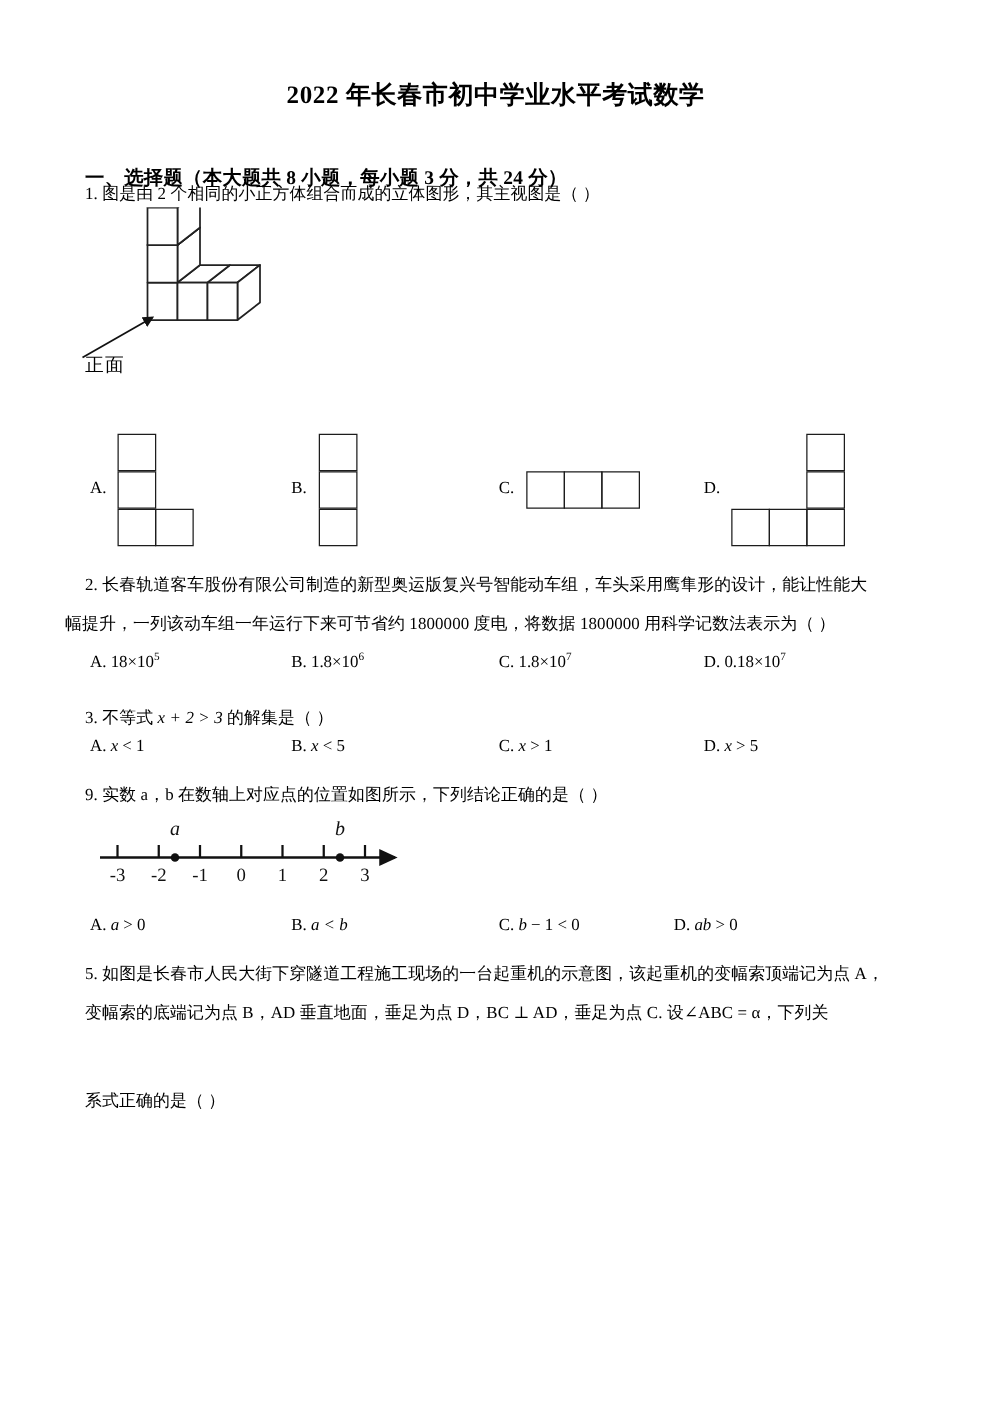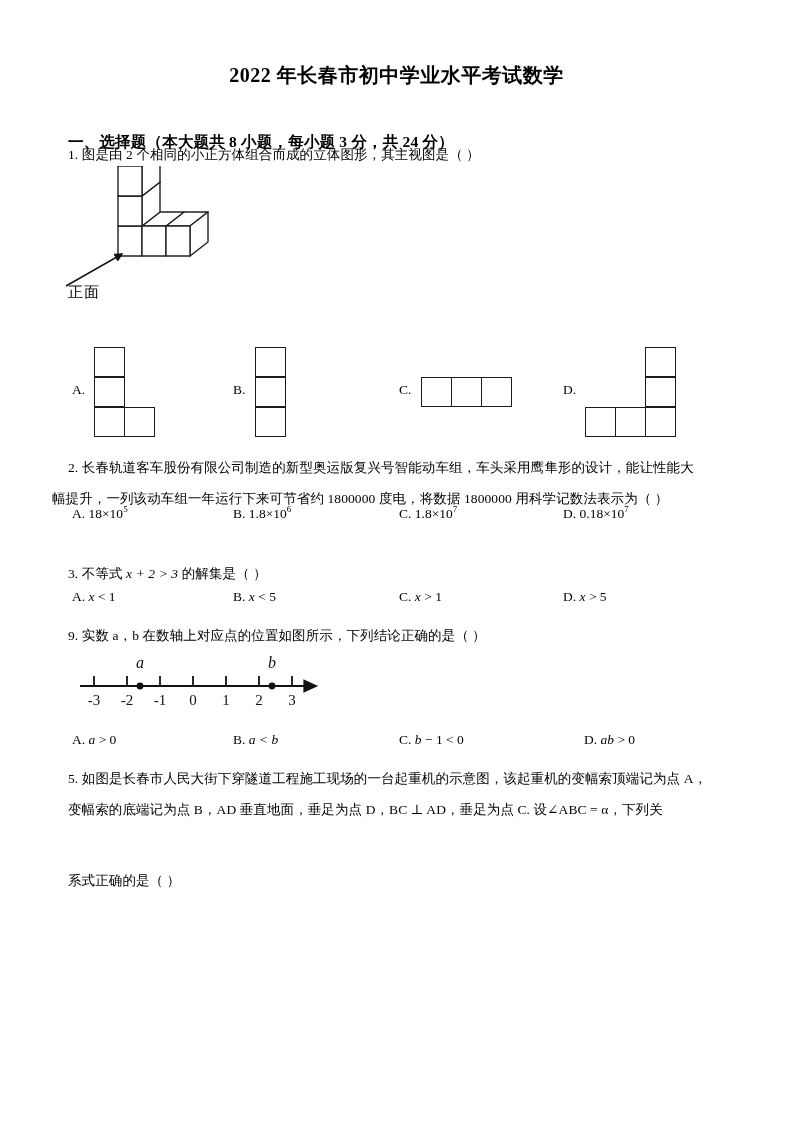--- a/index.html
+++ b/index.html
@@ -180,21 +180,21 @@
     <div class="cell" style="left:60px; top:0px;"></div>
     <div class="cell" style="left:60px; top:30px;"></div>
     <div class="cell" style="left:0px;  top:60px;"></div>
     <div class="cell" style="left:30px; top:60px;"></div>
     <div class="cell" style="left:60px; top:60px;"></div>
   </div>
 
   <div class="q-text" style="left:68px; top:452px;">2. 长春轨道客车股份有限公司制造的新型奥运版复兴号智能动车组，车头采用鹰隼形的设计，能让性能大</div>
   <div class="q-text" style="left:52px; top:483px;">幅提升，一列该动车组一年运行下来可节省约 1800000 度电，将数据 1800000 用科学记数法表示为（      ）</div>
 
-  <div class="opt-row" style="top:504px;">
+  <div class="opt-row" style="top:520px;">
     <span class="opt" style="left:72px;">
       <span class="lbl">A.</span>
       <span>18×10</span><span class="sup">5</span>
     </span>
     <span class="opt" style="left:233px;">
       <span class="lbl">B.</span>
       <span>1.8×10</span><span class="sup">6</span>
     </span>
     <span class="opt" style="left:399px;">
       <span class="lbl">C.</span>
@@ -275,21 +275,21 @@
       <span class="mi">a</span><span> &gt; 0</span>
     </span>
     <span class="opt" style="left:233px;">
       <span class="lbl">B.</span>
       <span class="mi">a</span><span class="mi"> &lt; b</span>
     </span>
     <span class="opt" style="left:399px;">
       <span class="lbl">C.</span>
       <span class="mi">b</span><span> − 1 &lt; 0</span>
     </span>
-    <span class="opt" style="left:584px;text-align:right;">
+    <span class="opt" style="left:539px;text-align:right;">
       <span class="lbl">D.</span>
       <span class="mi">ab</span><span> &gt; 0</span>
     </span>
   </div>
 
   <div class="q-text" style="left:68px; top:763px;">5. 如图是长春市人民大街下穿隧道工程施工现场的一台起重机的示意图，该起重机的变幅索顶端记为点 A，</div>
   <div class="q-text" style="left:68px; top:794px;">变幅索的底端记为点 B，AD 垂直地面，垂足为点 D，BC ⊥ AD，垂足为点 C. 设∠ABC = α，下列关</div>
   <div class="q-text" style="left:68px; top:825px;margin-top:40px;">系式正确的是（      ）</div>
 
 </div>

